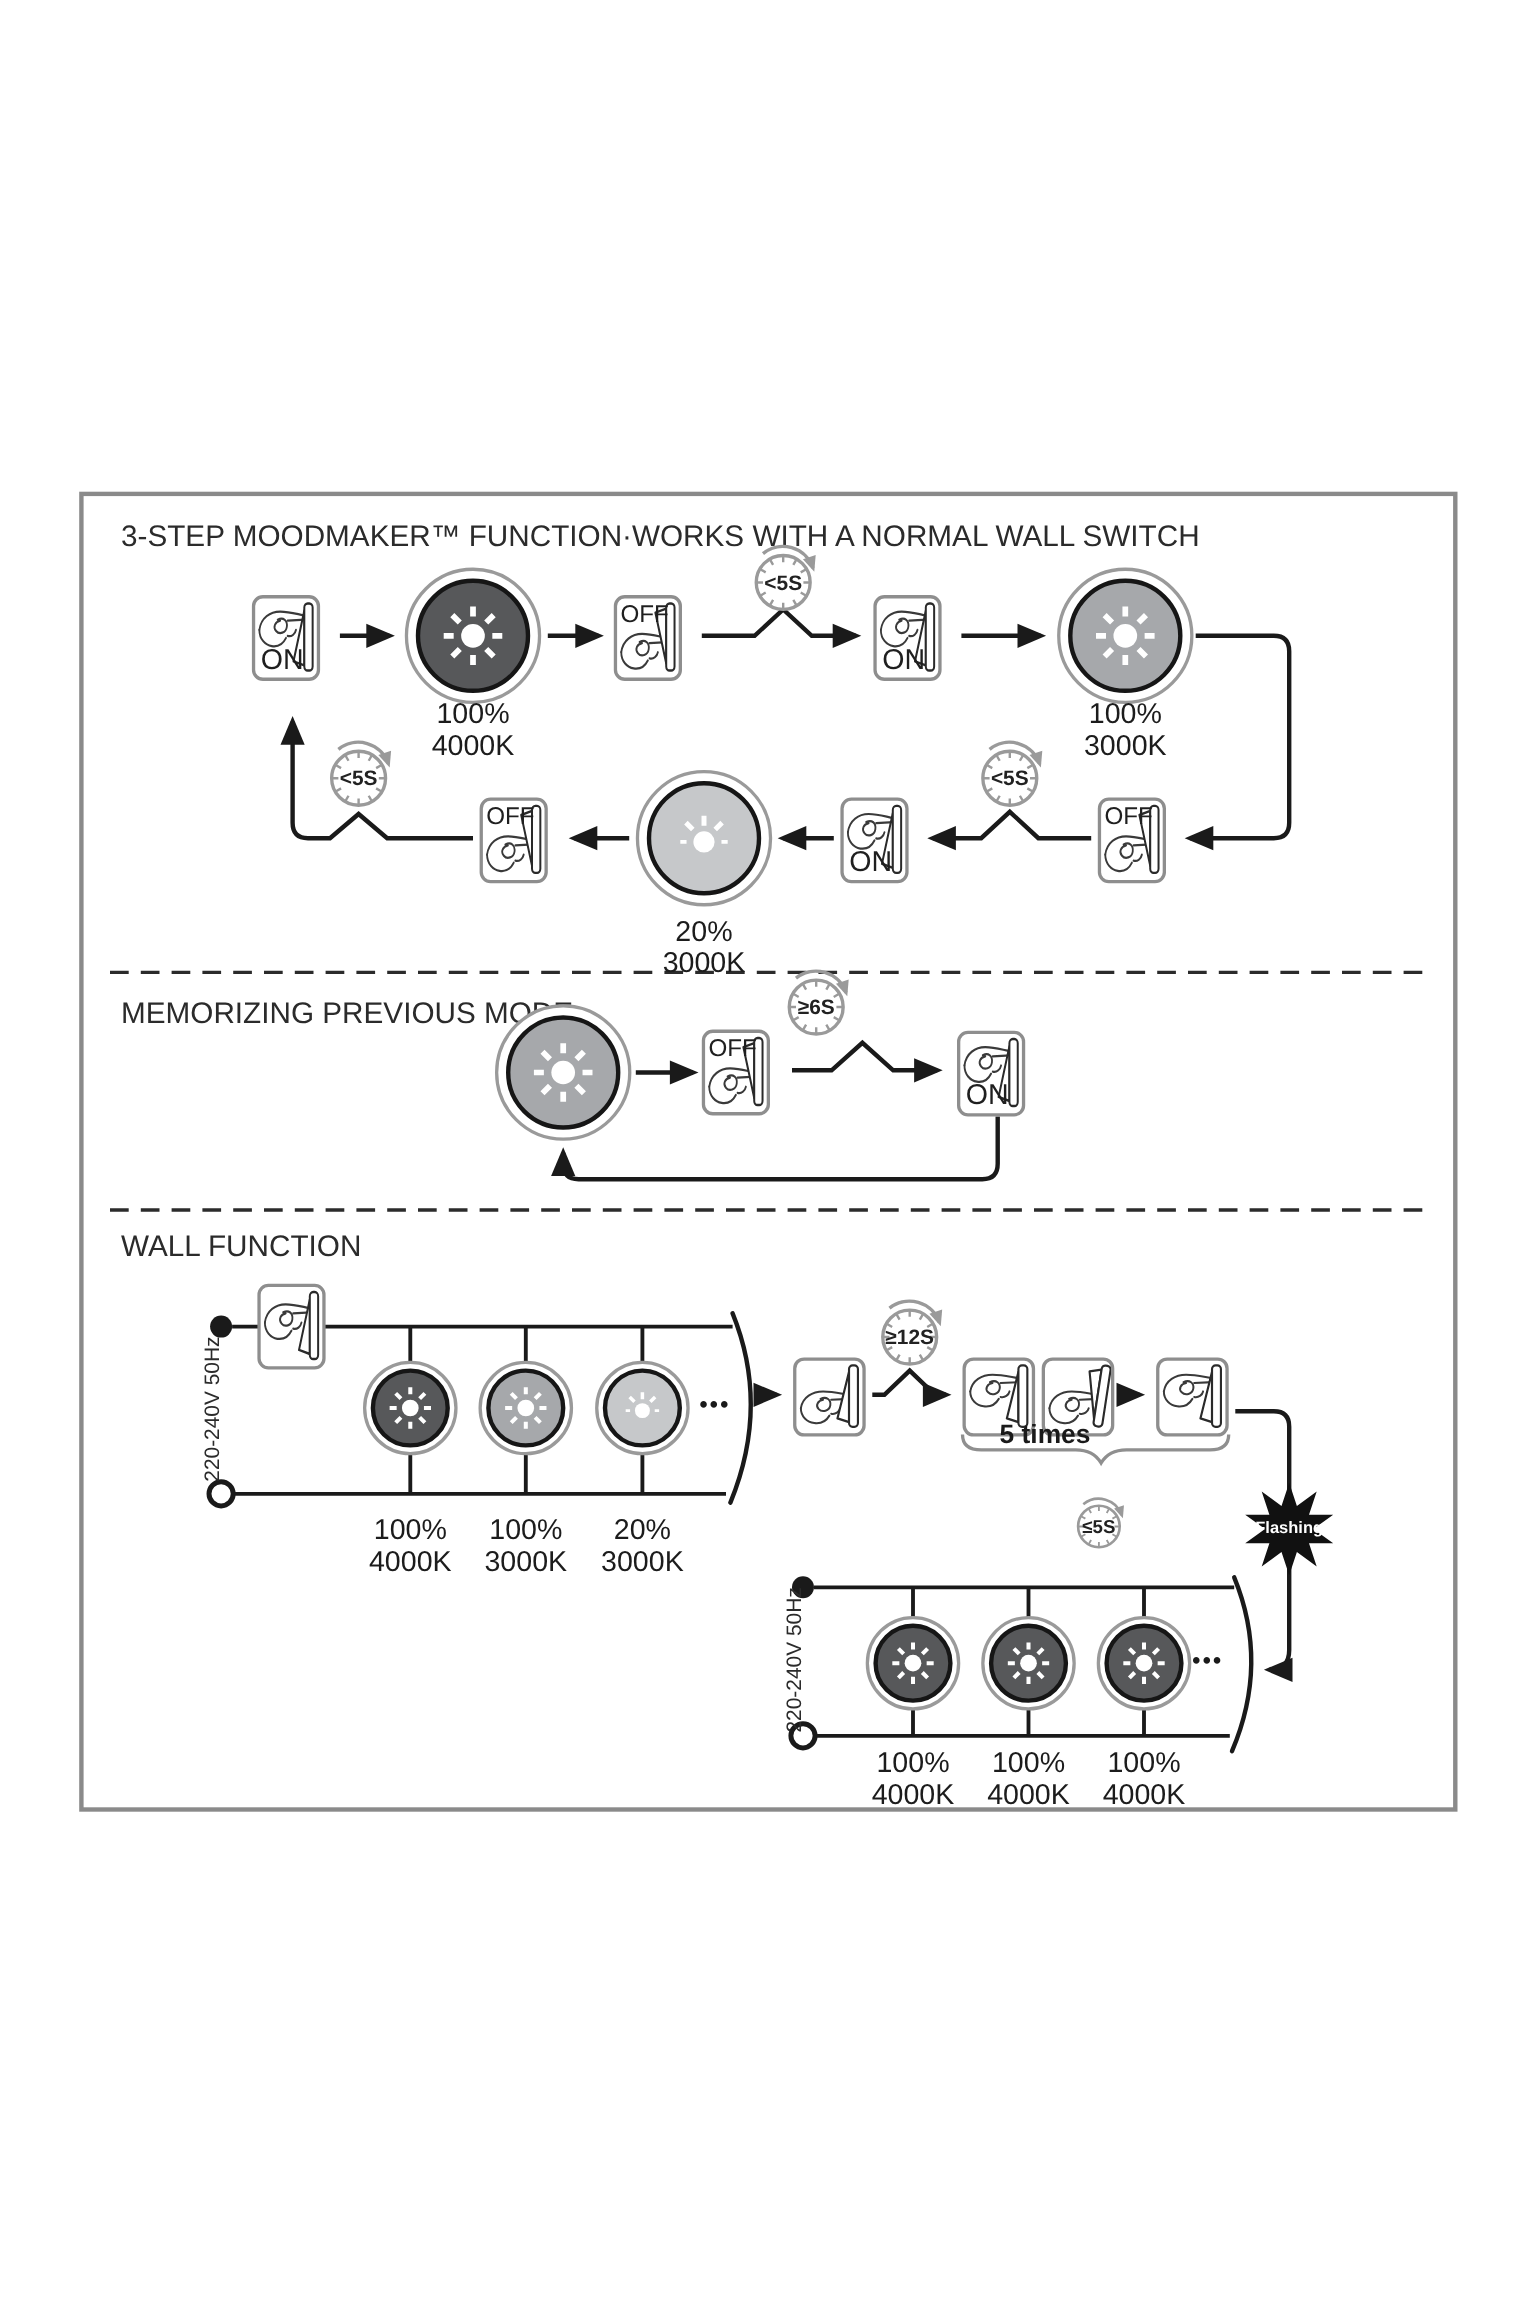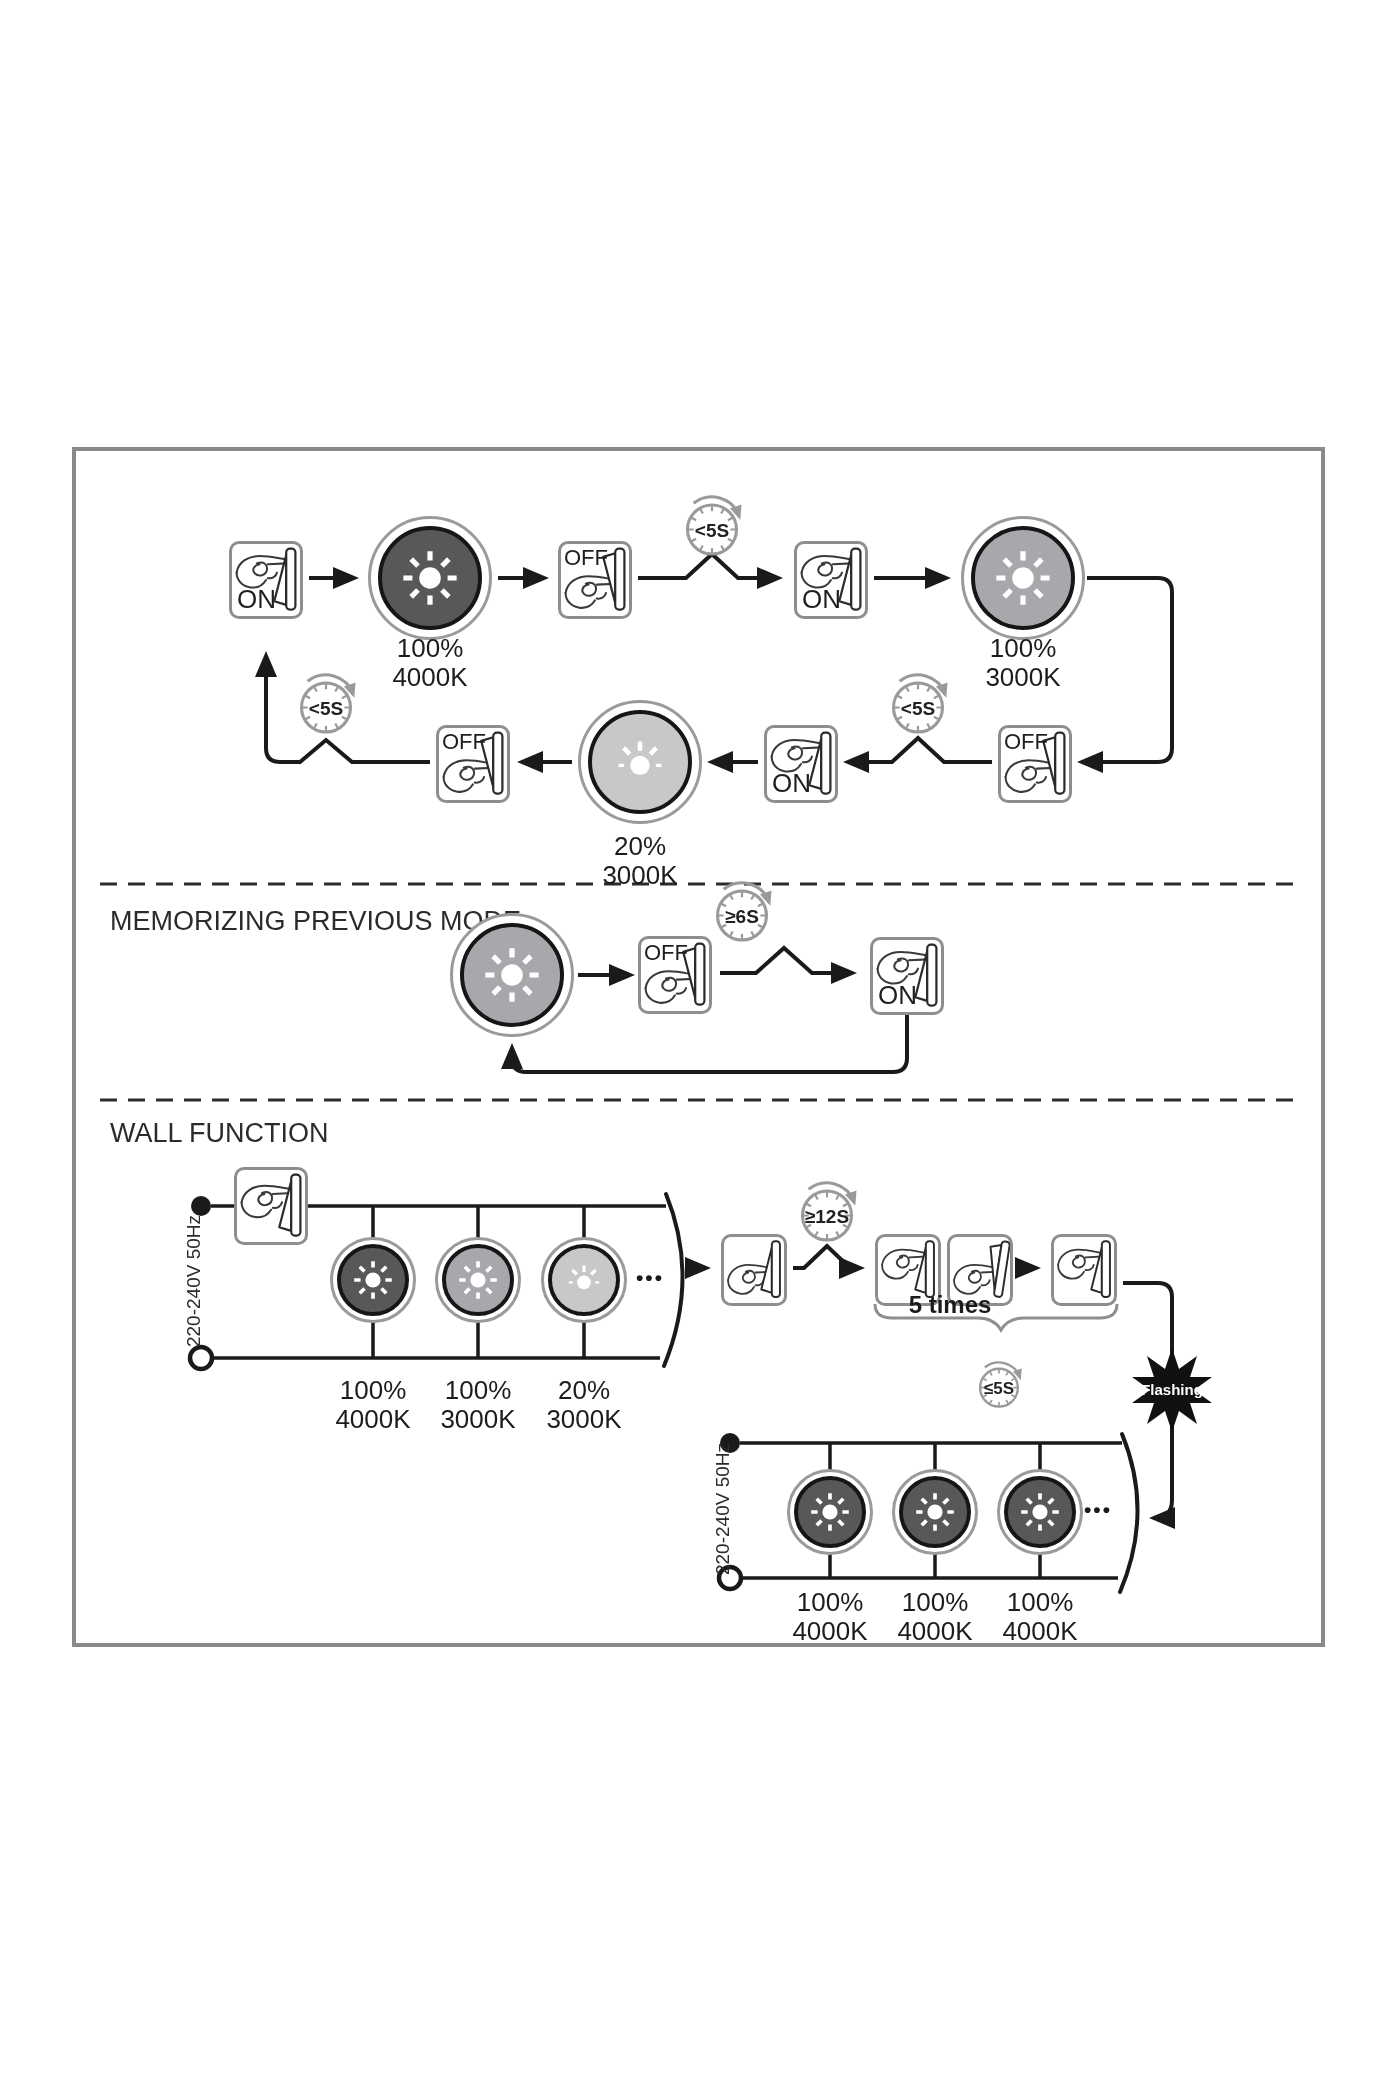--- a/index.html
+++ b/index.html
@@ -3,21 +3,21 @@
 <meta charset="utf-8">
 <style>
   html,body{margin:0;padding:0;background:#ffffff;}
   .page{position:relative;width:1400px;height:2100px;background:#fff;
         font-family:"Liberation Sans", sans-serif;color:#1c1c1c;overflow:hidden;}
   .frame{position:absolute;left:72px;top:447px;width:1253px;height:1200px;
          border:4px solid #8a8a8a;box-sizing:border-box;background:#fff;}
   .overlay{position:absolute;left:0;top:0;width:1400px;height:2100px;z-index:1;}
   .sec-title{position:absolute;z-index:2;font-size:27px;color:#2b2b2b;white-space:nowrap;}
   
-  .switch{position:absolute;z-index:2;width:74px;height:78px;border:3px solid #8e8e8e;
+  .switch{position:absolute;z-index:2;width:62px;height:78px;border:3px solid #8e8e8e;
           border-radius:10px;background:#fff;box-sizing:border-box;}
   .switch.small{width:66px;height:72px;}
   .switch svg{position:absolute;left:0;top:0;width:100%;height:100%;}
   .sw-label{position:absolute;color:#1f1f1f;z-index:3;line-height:1;}
   .sw-label.on{left:5px;bottom:4px;font-size:26px;}
   .sw-label.off{left:3px;top:3px;font-size:22px;}
   
   .bulb{position:absolute;z-index:2;border:3px solid #9a9a9a;border-radius:50%;
         background:#fff;display:flex;align-items:center;justify-content:center;box-sizing:border-box;}
   .bulb.big{width:124px;height:124px;}
@@ -127,20 +127,21 @@
     <polygon fill="#111111" points="1172,1348 1179,1369 1197,1356 1190,1377 1212,1377 1194,1390 1212,1403 1190,1403 1197,1424 1179,1411 1172,1432 1165,1411 1147,1424 1154,1403 1132,1403 1150,1390 1132,1377 1154,1377 1147,1356 1165,1369"></polygon>
 
     <circle cx="730" cy="1443" r="10" fill="#1a1a1a"></circle>
     <circle cx="730" cy="1578" r="11" fill="#ffffff" stroke="#1a1a1a" stroke-width="4.5"></circle>
     <path class="wire thin" d="M740 1443 H1122"></path>
     <path class="wire thin" d="M742 1578 H1118"></path>
     <path class="wire thin" d="M830 1443 V1471 M830 1553 V1578 M935 1443 V1471 M935 1553 V1578 M1040 1443 V1471 M1040 1553 V1578"></path>
     <path class="wire" d="M1122 1434 Q1154 1512 1120 1592" stroke-linecap="round"></path>
   </svg>
 
+  <div class="sec-title" style="left:110px;top:472px">3-STEP MOODMAKER™ FUNCTION·WORKS WITH A NORMAL WALL SWITCH</div>
 
   <div class="switch" style="left:229px;top:541px">
     <svg viewBox="0 0 74 78" preserveAspectRatio="none">
       <use href="#hand" transform="translate(3,6)"></use>
         <use href="#lever-on"></use>
       </svg>
     <span class="sw-label on">ON</span>
   </div>
 
   <div class="bulb big" style="left:368px;top:516px">

